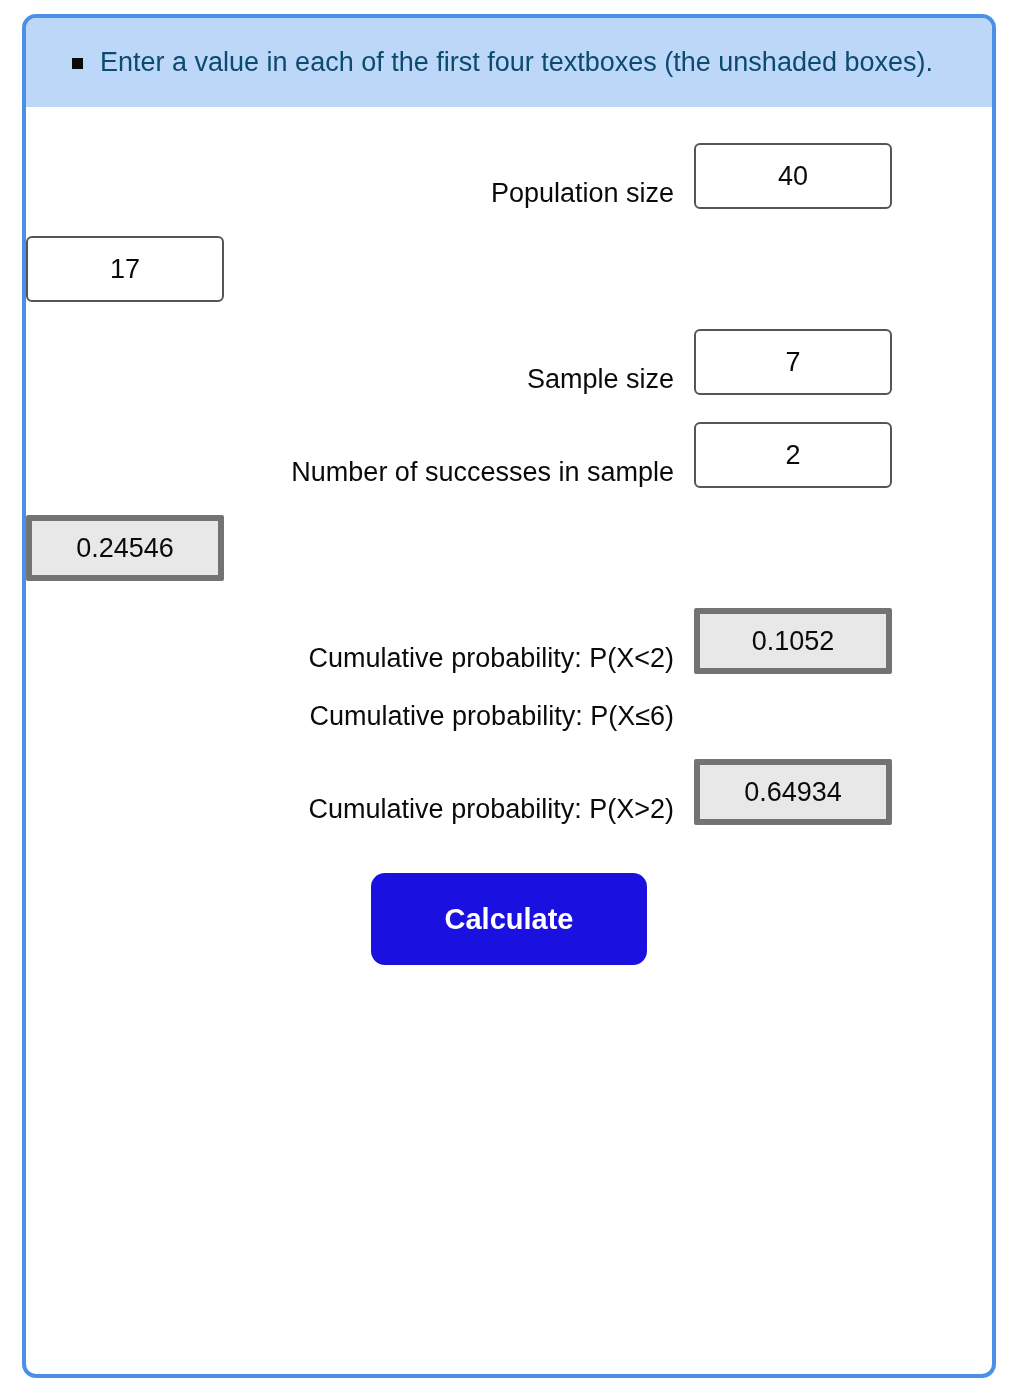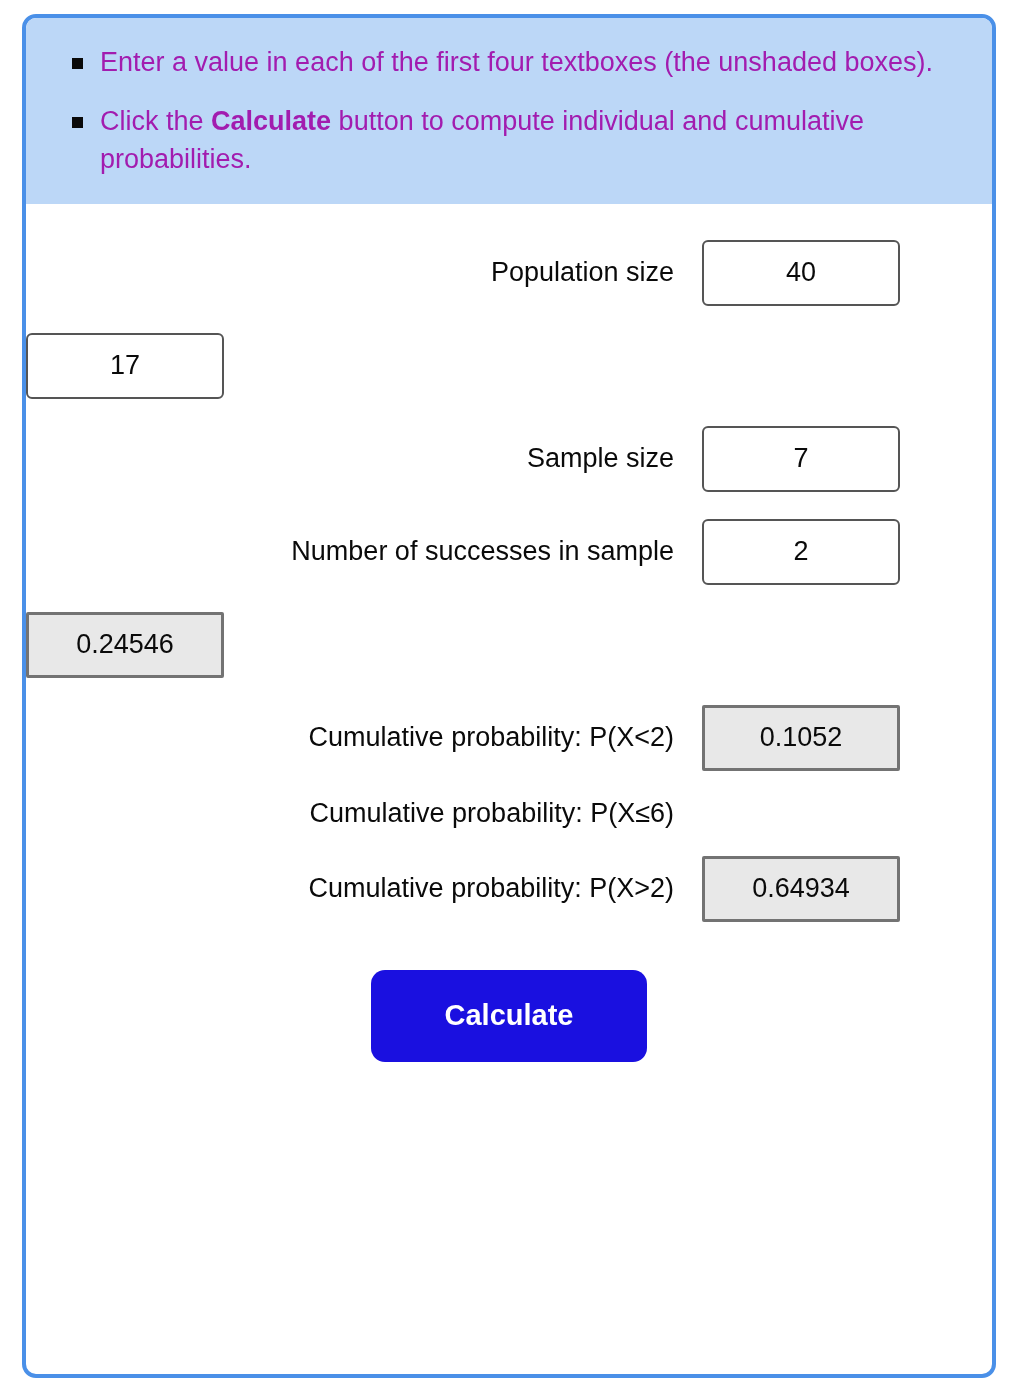--- a/index.html
+++ b/index.html
@@ -31,21 +31,21 @@
     background: #bcd7f7;
     padding: 26px 34px 24px 34px;
     box-sizing: border-box;
   }
 
   .instr-item {
     display: flex;
     align-items: flex-start;
     font-size: 27px;
     line-height: 1.38;
-    color: #a21caf;
+    color: #0c4a6e;
     margin-bottom: 22px;
   }
   .instr-item:last-child { margin-bottom: 2px; }
 
   .bullet {
     flex: 0 0 auto;
     width: 11px;
     height: 11px;
     background: #0a0a0a;
     margin: 14px 17px 0 12px;
@@ -53,24 +53,23 @@
 
   .instr-text { flex: 1 1 auto; }
   .instr-text b { font-weight: bold; }
 
   .form {
     padding: 36px 0 0 0;
   }
 
   .row {
     display: flex;
-    align-items: center;
+    align-items: flex-end;
     justify-content: flex-start;
     margin-bottom: 27px;
-    gap: 8px;
   }
 
   .row-label {
     width: 668px;
     text-align: right;
     padding-right: 20px;
     box-sizing: border-box;
     font-size: 27px;
     color: #0a0a0a;
     white-space: nowrap;
@@ -86,21 +85,21 @@
     color: #0a0a0a;
     background: #ffffff;
     border: 2px solid #555555;
     border-radius: 6px;
     outline: none;
     padding: 12px;
   }
 
   .field.readonly {
     background: #e8e8e8;
-    border: 3px solid #737373;
+    border: 6px solid #737373;
     border-radius: 2px;
   }
 
   .button-row {
     display: flex;
     justify-content: center;
     margin-top: 48px;
   }
 
   .calculate-btn {
@@ -118,24 +117,20 @@
 </style>
 </head>
 <body>
 
 <div class="calculator">
 
   <div class="instructions">
     <div class="instr-item">
       <span class="bullet"></span>
       <span class="instr-text">Enter a value in each of the first four textboxes (the unshaded boxes).</span>
-    </div>
-    <div class="instr-item">
-      <span class="bullet"></span>
-      <span class="instr-text"><span>Click the </span><b>Calculate</b><span> button to compute individual and cumulative probabilities.</span></span>
     </div>
   </div>
 
   <div class="form">
 
     <div class="row">
       <div class="row-label">Population size</div>
       <input class="field" type="text" value="40" style="">
     </div>
 

